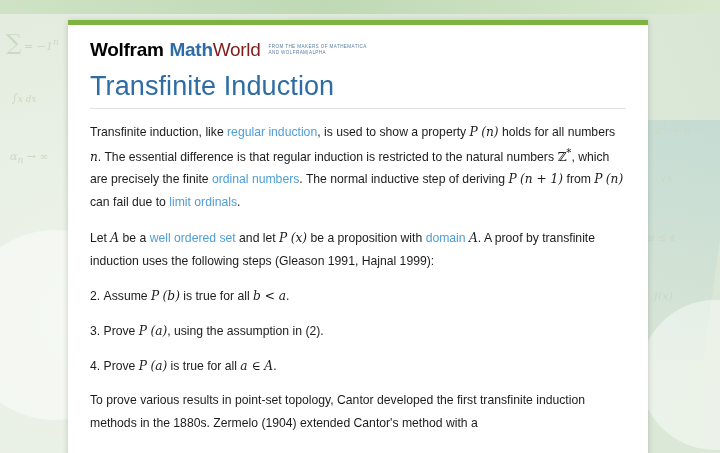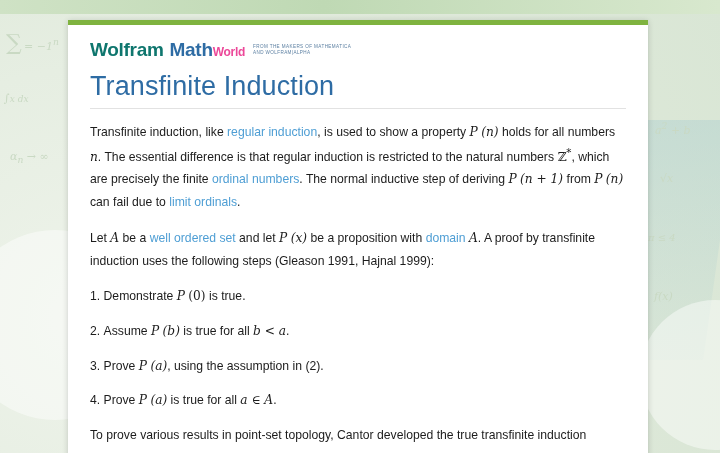--- a/index.html
+++ b/index.html
@@ -77,33 +77,33 @@
   
   .brand-row {
     display: flex;
     align-items: flex-end;
     gap: 6px;
     padding-bottom: 8px;
   }
   .brand-wolfram {
     font-size: 19px;
     font-weight: bold;
-    color: #0f766e;
+    color: #000000;
     letter-spacing: -0.3px;
   }
   .brand-math {
     font-size: 19px;
     font-weight: bold;
     color: #2e6ca4;
     letter-spacing: -0.3px;
   }
   .brand-world {
-    font-size: 12px;
-    font-weight: bold;
-    color: #ec4899;
+    font-size: 19px;
+    font-weight: normal;
+    color: #7f1d1d;
     letter-spacing: -0.3px;
   }
   .brand-tag {
     display: flex;
     flex-direction: column;
     font-size: 4.6px;
     line-height: 1.45;
     color: #5b7fa1;
     letter-spacing: .4px;
     padding-bottom: 4px;
@@ -160,21 +160,21 @@
 <div id="page">
   <div class="bg-wash"></div>
   <div class="bg-green-strip"></div>
   <div class="bg-teal-band"></div>
 
   <div class="bg-blob" style="left:-40px; top:230px; width:190px; height:190px;"></div>
   <div class="bg-blob" style="left:640px; top:300px; width:150px; height:150px;"></div>
 
   <span class="deco-sym" style="left:6px; top:30px; font-size:22px;">∑</span>
   <span class="deco-sym" style="left:24px; top:36px; font-size:11px;">= −1<sup>n</sup></span>
-  <span class="deco-sym" style="left:4px; top:92px; font-size:11px;">∫<span style="font-size:9px">x dx</span></span>
+  <span class="deco-sym" style="left:12px; top:92px; font-size:11px;">∫<span style="font-size:9px">x dx</span></span>
   <span class="deco-sym" style="left:10px; top:150px; font-size:11px;">α<sub>n</sub> → ∞</span>
   <span class="deco-sym" style="left:655px; top:120px; font-size:11px;">a<sup>2</sup> + b</span>
   <span class="deco-sym" style="left:660px; top:172px; font-size:11px;">√x</span>
   <span class="deco-sym" style="left:648px; top:232px; font-size:10px;">π ≤ 4</span>
   <span class="deco-sym" style="left:654px; top:290px; font-size:11px;">f(x)</span>
 
   <div id="card">
     <div class="card-inner">
 
       <div class="brand-row">
@@ -188,26 +188,25 @@
 
       <h1 class="page-title">Transfinite Induction</h1>
       <div class="title-rule"></div>
 
       <div class="body">
 
         <p><span>Transfinite induction, like </span><a class="xref" href="#">regular induction</a><span>, is used to show a property </span><span class="mi">P</span>&nbsp;<span class="mi">(n)</span><span> holds for all numbers </span><span class="mi">n</span><span>. The essential difference is that regular induction is restricted to the natural numbers </span><span class="mop">ℤ</span><sup class="mop">*</sup><span>, which are precisely the finite </span><a class="xref" href="#">ordinal numbers</a><span>. The normal inductive step of deriving </span><span class="mi">P</span>&nbsp;<span class="mi">(n + 1)</span><span> from </span><span class="mi">P</span>&nbsp;<span class="mi">(n)</span><span> can fail due to </span><a class="xref" href="#">limit ordinals</a><span>.</span></p>
 
         <p><span>Let </span><span class="mi">A</span><span> be a </span><a class="xref" href="#">well ordered set</a><span> and let </span><span class="mi">P</span>&nbsp;<span class="mi">(x)</span><span> be a proposition with </span><a class="xref" href="#">domain</a><span> </span><span class="mi">A</span><span>. A proof by transfinite induction uses the following steps (Gleason 1991, Hajnal 1999):</span></p>
 
-        <p class="step"><span>1.</span>&nbsp;<span>Demonstrate </span><span class="mi">P</span>&nbsp;<span class="mn">(0)</span><span> is true.</span></p>
 
         <p class="step"><span>2.</span>&nbsp;<span>Assume </span><span class="mi">P</span>&nbsp;<span class="mi">(b)</span><span> is true for all </span><span class="mi">b &lt; a</span><span>.</span></p>
 
         <p class="step"><span>3.</span>&nbsp;<span>Prove </span><span class="mi">P</span>&nbsp;<span class="mi">(a)</span><span>, using the assumption in (2).</span></p>
 
         <p class="step"><span>4.</span>&nbsp;<span>Prove </span><span class="mi">P</span>&nbsp;<span class="mi">(a)</span><span> is true for all </span><span class="mi">a ∈ A</span><span>.</span></p>
 
-        <p><span>To prove various results in point-set topology, Cantor developed the true transfinite</span> <span>induction methods in the 1880s. Zermelo (1904) extended Cantor's method with a</span></p>
+        <p><span>To prove various results in point-set topology, Cantor developed the first transfinite</span> <span>induction methods in the 1880s. Zermelo (1904) extended Cantor's method with a</span></p>
 
       </div>
     </div>
   </div>
 </div>
 
 </body></html>

